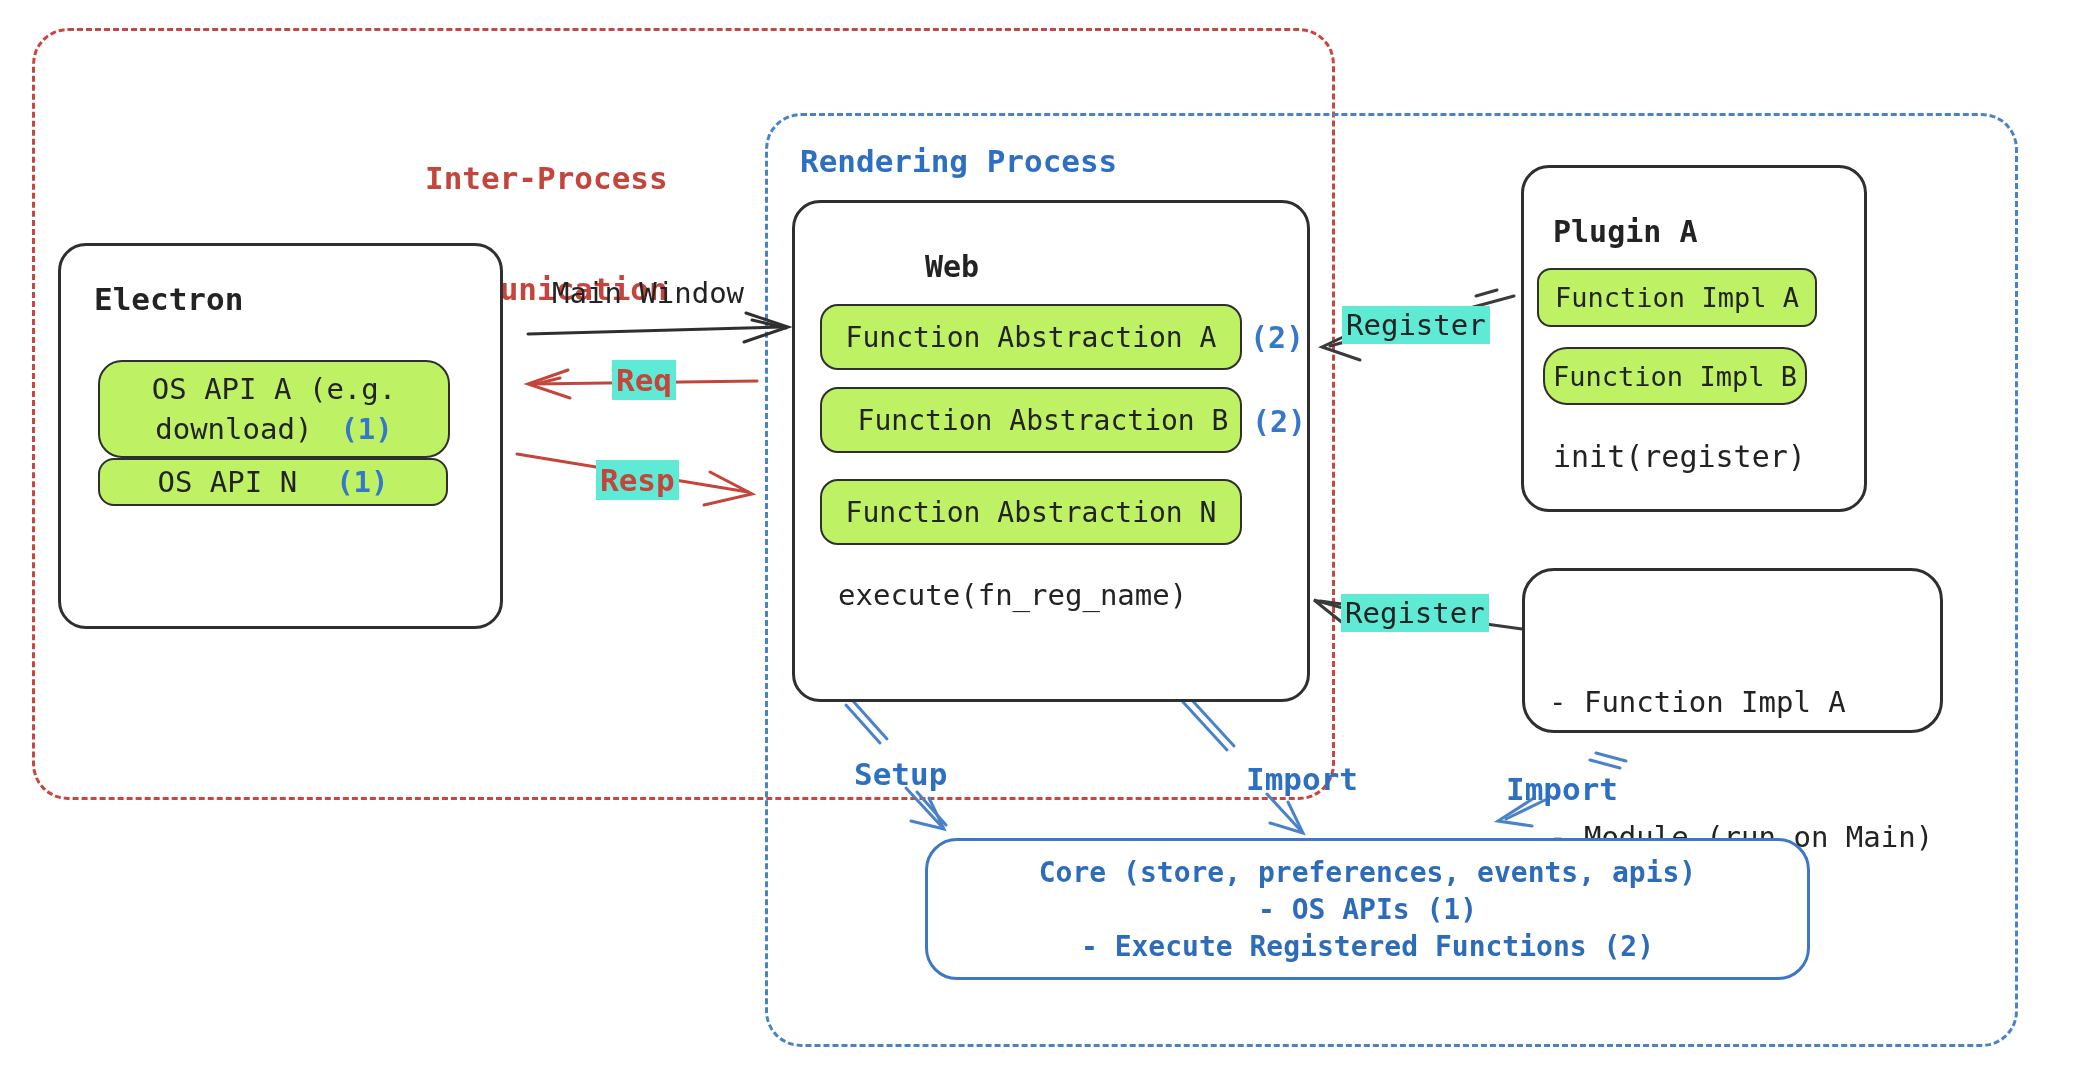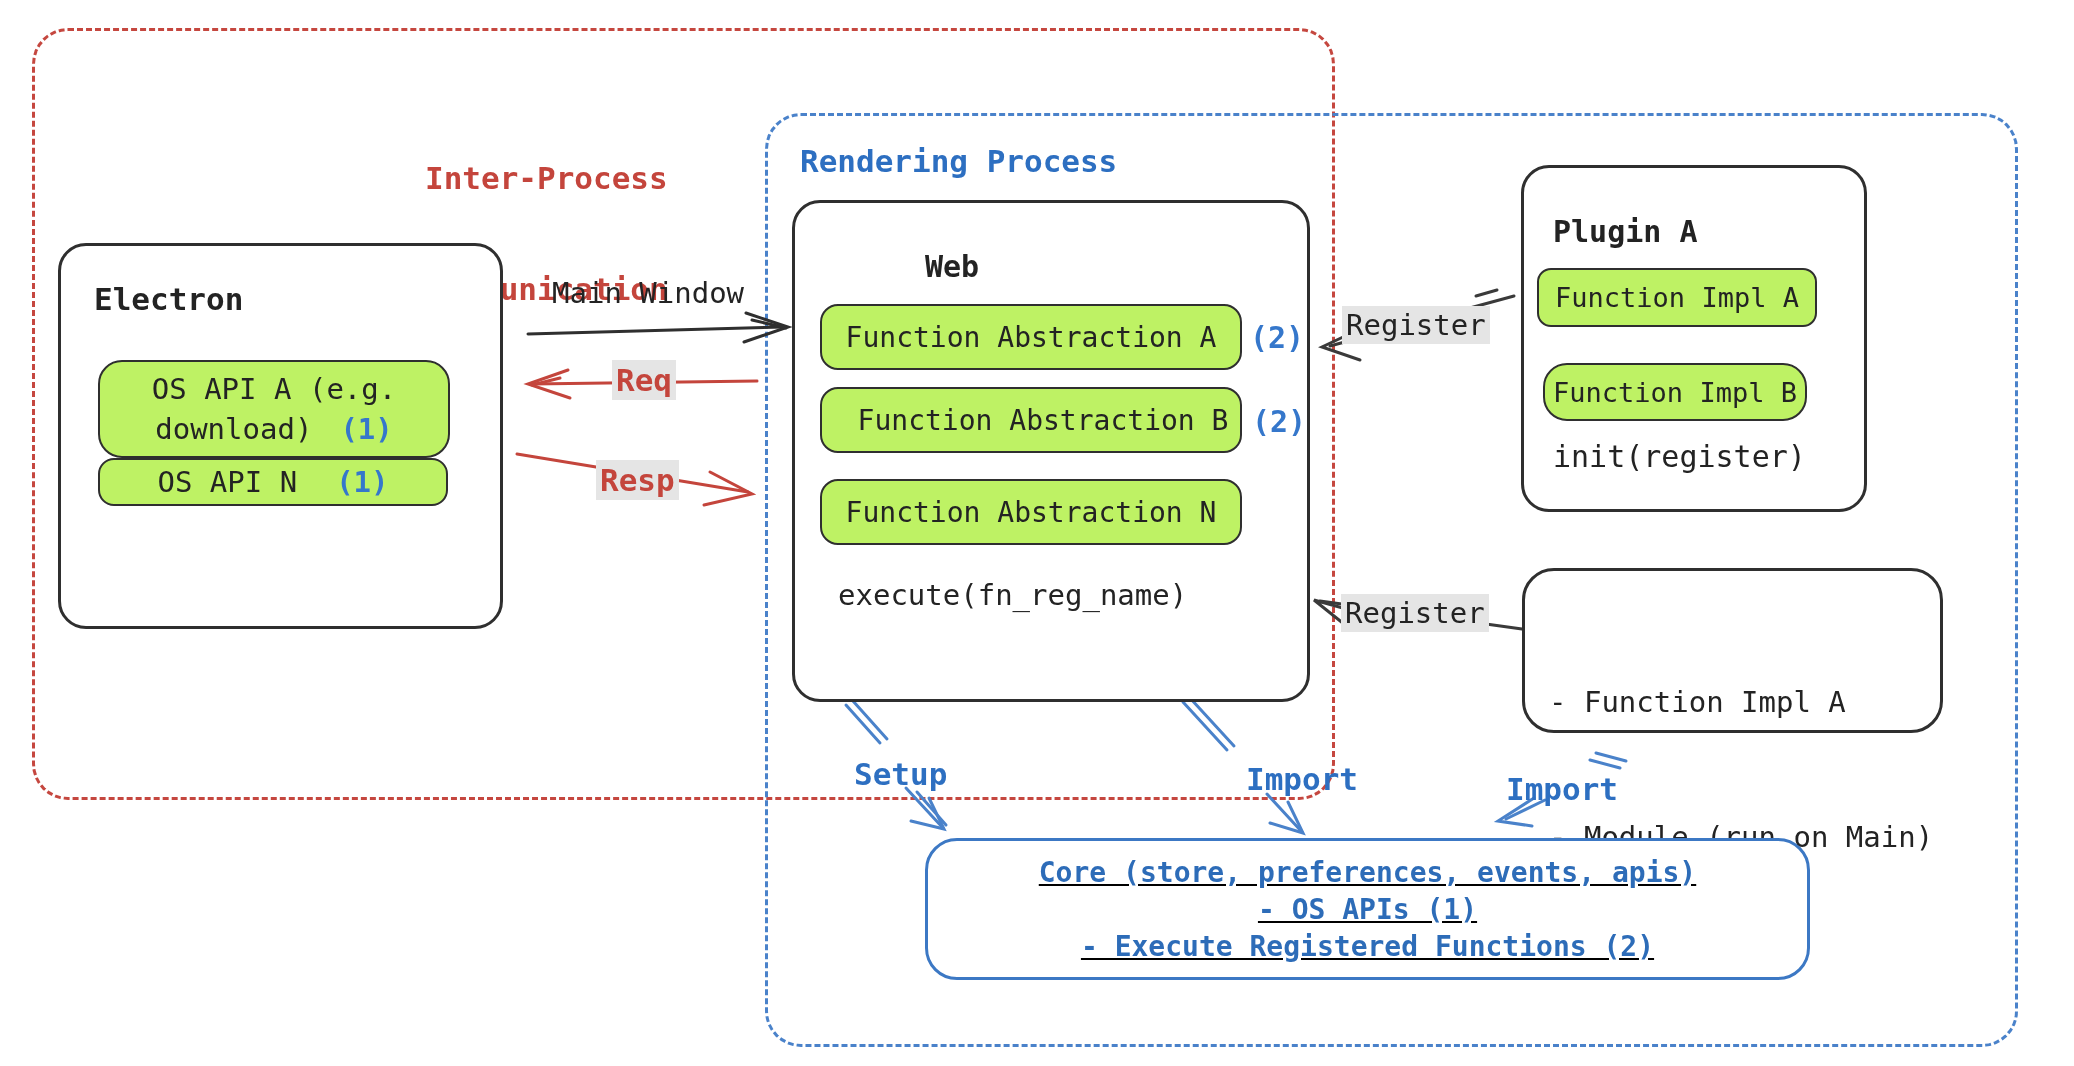--- a/index.html
+++ b/index.html
@@ -15,21 +15,21 @@
   .region.blue { border:3px dashed #4a82ca; }
   
   .node { position:absolute; border:3px solid #2f2f2f; border-radius:28px; background:#ffffff; }
   .subnode { position:absolute; border:2.5px solid #2f2f2f; border-radius:18px; background:#bef264;
              display:flex; align-items:center; justify-content:center; }
   .label { position:absolute; color:#232323; white-space:pre; }
   .bold { font-weight:bold; }
   .red-text  { color:#c4453c; font-weight:bold; }
   .blue-text { color:#2d6fc1; font-weight:bold; }
   .badge { color:#3577cb; font-weight:bold; }
-  .whitebg { background:#e5e5e5; padding:2px 4px; }
+  .whitebg { background:#5eead4; padding:2px 4px; }
   .node-title { color:#232323; }
   #core-box { position:absolute; border:3px solid #3c78c4; border-radius:32px; background:#ffffff;
               display:flex; flex-direction:column; align-items:center; justify-content:center; }
   #core-box .core-line { color:#2d6cb8; font-weight:bold; font-size:28px; line-height:37px; white-space:pre; }
   svg.arrows { position:absolute; left:0; top:0; pointer-events:none; }
   .fa-row-text { font-size:28px; color:#232323; }
 </style>
 </head>
 <body>
 
@@ -137,34 +137,34 @@
   <div class="label" style="left:838px; top:578px; font-size:29px;">execute(fn_reg_name)</div>
 
   <div class="label whitebg" style="left:1342px; top:306px; font-size:29px;">Register</div>
   <div class="label whitebg" style="left:1341px; top:594px; font-size:29px;">Register</div>
 
   <div class="node" style="left:1521px; top:165px; width:346px; height:347px;"></div>
   <div class="label node-title bold" style="left:1553px; top:214px; font-size:30px;">Plugin A</div>
   <div class="subnode" style="left:1537px; top:268px; width:280px; height:59px; border-radius:14px;">
     <span class="fa-row-text" style="font-size:27px;">Function Impl A</span>
   </div>
-  <div class="subnode" style="left:1543px; top:363px; width:264px; height:58px; border-radius:24px;">
+  <div class="subnode" style="left:1543px; top:347px; width:264px; height:58px; border-radius:24px;">
     <span class="fa-row-text" style="font-size:27px;">Function Impl B</span>
   </div>
   <div class="label" style="left:1553px; top:439px; font-size:30px;">init(register)</div>
 
   <div class="node" style="left:1522px; top:568px; width:421px; height:165px; border-radius:32px;"></div>
   <div class="label" style="left:1549px; top:590px; font-size:29px; line-height:45px;">
     <div>- Function Impl A</div>
     <div>- Module (run on Main)</div>
   </div>
 
   <div class="label blue-text" style="left:854px; top:756px; font-size:31px;">Setup</div>
   <div class="label blue-text" style="left:1246px; top:761px; font-size:31px;">Import</div>
   <div class="label blue-text" style="left:1506px; top:771px; font-size:31px;">Import</div>
 
-  <div id="core-box" style="left:925px; top:838px; width:885px; height:142px;text-decoration:underline;">
+  <div id="core-box" style="left:925px; top:838px; width:885px; height:142px;">
     <div class="core-line">Core (store, preferences, events, apis)</div>
     <div class="core-line">- OS APIs (1)</div>
     <div class="core-line">- Execute Registered Functions (2)</div>
   </div>
 
 </div>
 
 </body></html>

